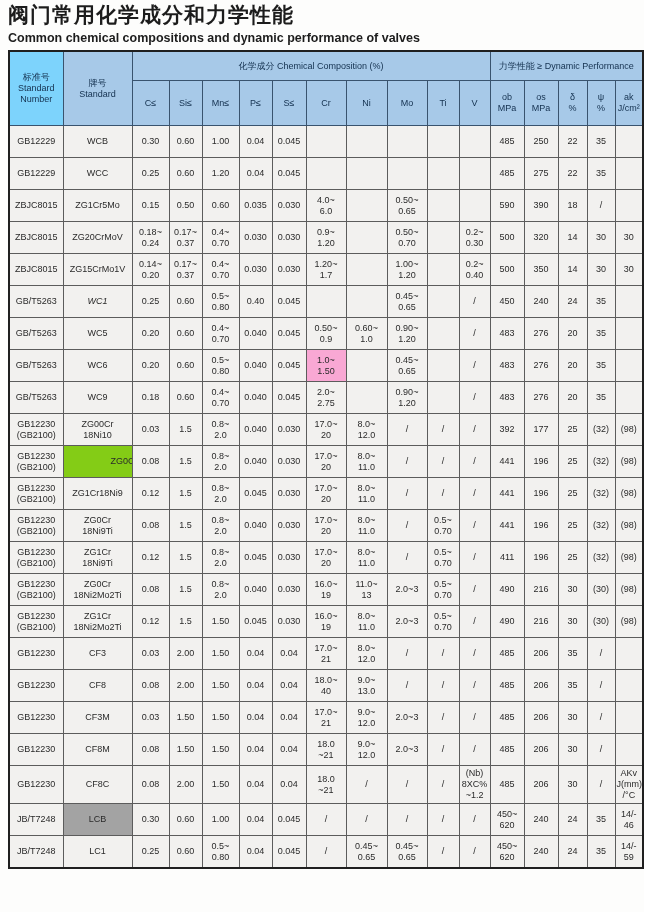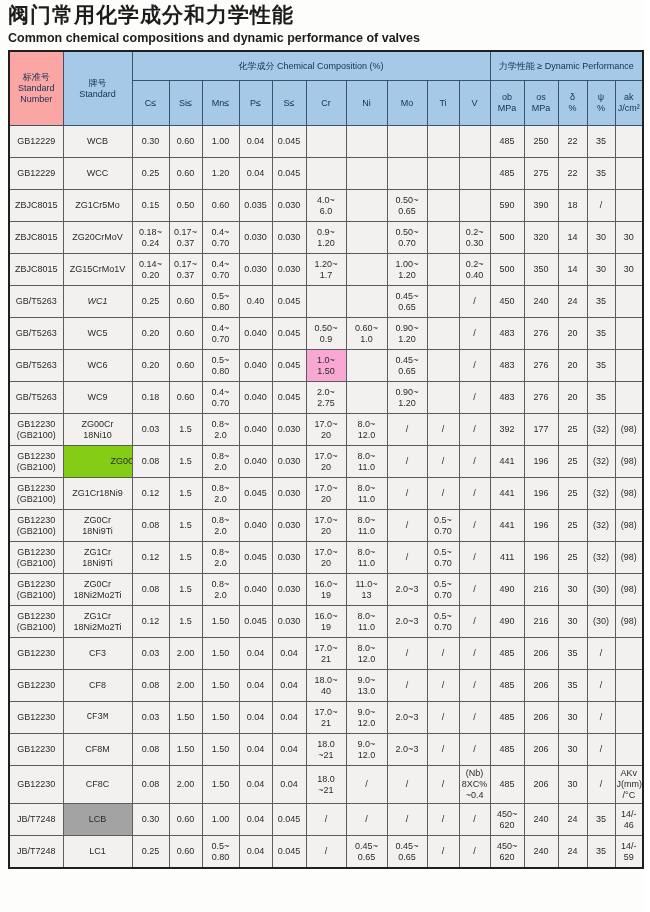--- a/index.html
+++ b/index.html
@@ -103,21 +103,21 @@
         <col style="width: 32px;">
         <col style="width: 31px;">
         <col style="width: 34px;">
         <col style="width: 34px;">
         <col style="width: 29px;">
         <col style="width: 28px;">
         <col style="width: 28px;">
       </colgroup>
     <thead>
         <tr>
-          <th class="sub-head" rowspan="2" style="background: #fca5a5;">标准号
+          <th class="sub-head" rowspan="2" style="background: #7dd3fc;">标准号
 Standard
 Number</th>
           <th class="sub-head" rowspan="2" style="background: rgb(167, 201, 232);">牌号
 Standard</th>
           <th class="group-head span-head" colspan="10" style="background: rgb(167, 201, 232);">化学成分 Chemical Composition (%)</th>
           <th class="group-head span-head" colspan="5" style="background: rgb(167, 201, 232);">力学性能 ≥ Dynamic Performance</th>
         </tr>
         <tr>
           <th class="sub-head" style="background: rgb(167, 201, 232);">C≤</th>
           <th class="sub-head" style="background: rgb(167, 201, 232);">Si≤</th>
@@ -545,21 +545,21 @@
           <td style="background: rgb(242, 241, 239);">/</td>
           <td style="background: rgb(242, 241, 239);">/</td>
           <td style="background: rgb(242, 241, 239);">485</td>
           <td style="background: rgb(242, 241, 239);">206</td>
           <td style="background: rgb(242, 241, 239);">35</td>
           <td style="background: rgb(242, 241, 239);">/</td>
           <td style="background: rgb(242, 241, 239);"></td>
         </tr>
         <tr>
           <td style="background: rgb(242, 241, 239);">GB12230</td>
-          <td style="background: rgb(242, 241, 239); font-family: Liberation Mono, monospace;">CF3M</td>
+          <td style="background: rgb(242, 241, 239);">CF3M</td>
           <td style="background: rgb(242, 241, 239);">0.03</td>
           <td style="background: rgb(242, 241, 239);">1.50</td>
           <td style="background: rgb(242, 241, 239);">1.50</td>
           <td style="background: rgb(242, 241, 239);">0.04</td>
           <td style="background: rgb(242, 241, 239);">0.04</td>
           <td style="background: rgb(242, 241, 239);">17.0~
 21</td>
           <td style="background: rgb(242, 241, 239);">9.0~
 12.0</td>
           <td style="background: rgb(242, 241, 239);">2.0~3</td>
@@ -600,21 +600,21 @@
           <td style="background: rgb(242, 241, 239);">1.50</td>
           <td style="background: rgb(242, 241, 239);">0.04</td>
           <td style="background: rgb(242, 241, 239);">0.04</td>
           <td style="background: rgb(242, 241, 239);">18.0
 ~21</td>
           <td style="background: rgb(242, 241, 239);">/</td>
           <td style="background: rgb(242, 241, 239);">/</td>
           <td style="background: rgb(242, 241, 239);">/</td>
           <td style="background: rgb(242, 241, 239);">(Nb)
 8XC%
-~0.4</td>
+~1.2</td>
           <td style="background: rgb(242, 241, 239);">485</td>
           <td style="background: rgb(242, 241, 239);">206</td>
           <td style="background: rgb(242, 241, 239);">30</td>
           <td style="background: rgb(242, 241, 239);">/</td>
           <td style="background: rgb(242, 241, 239);">AKv
 J(mm)
 /°C</td>
         </tr>
         <tr>
           <td style="background: rgb(242, 241, 239);">JB/T7248</td>

